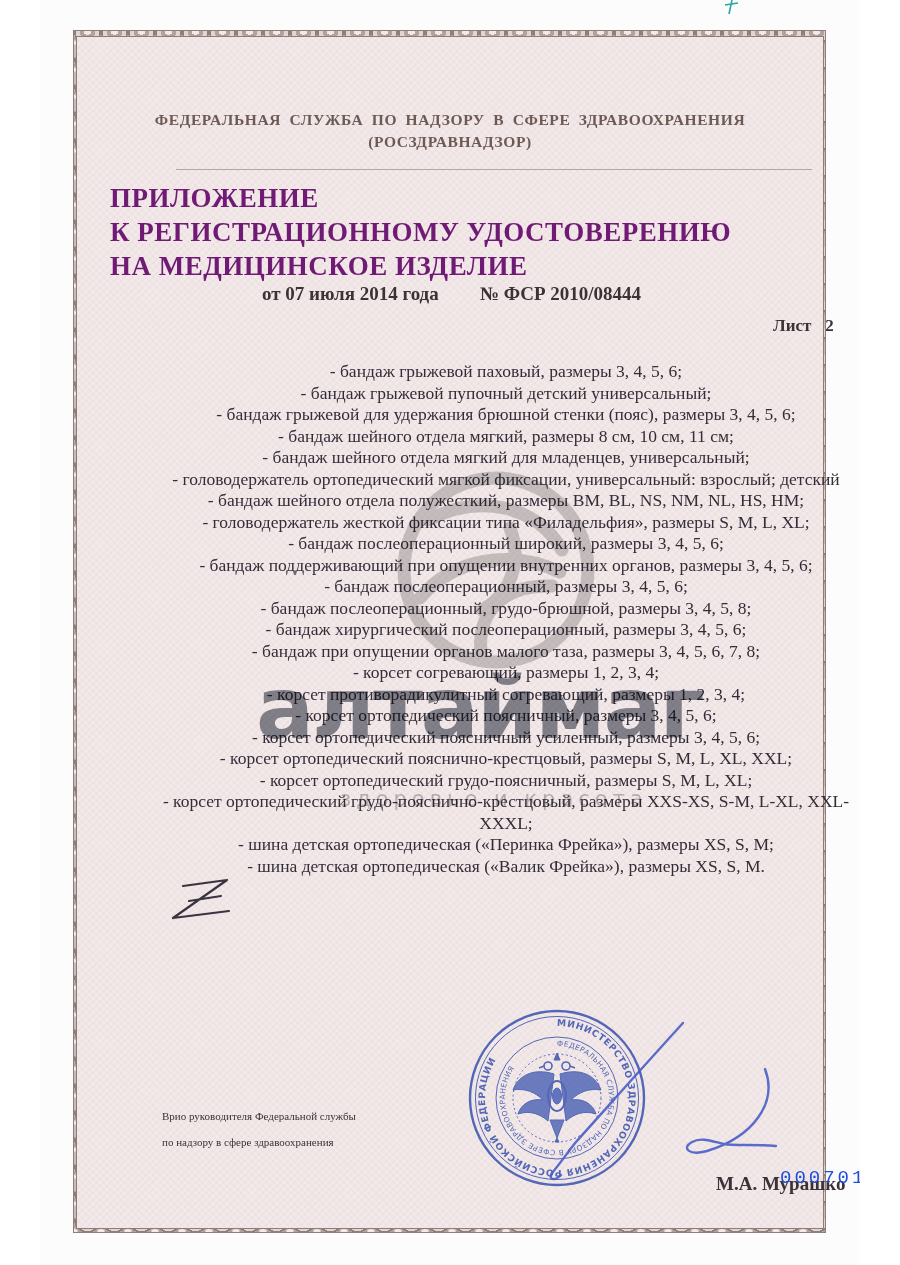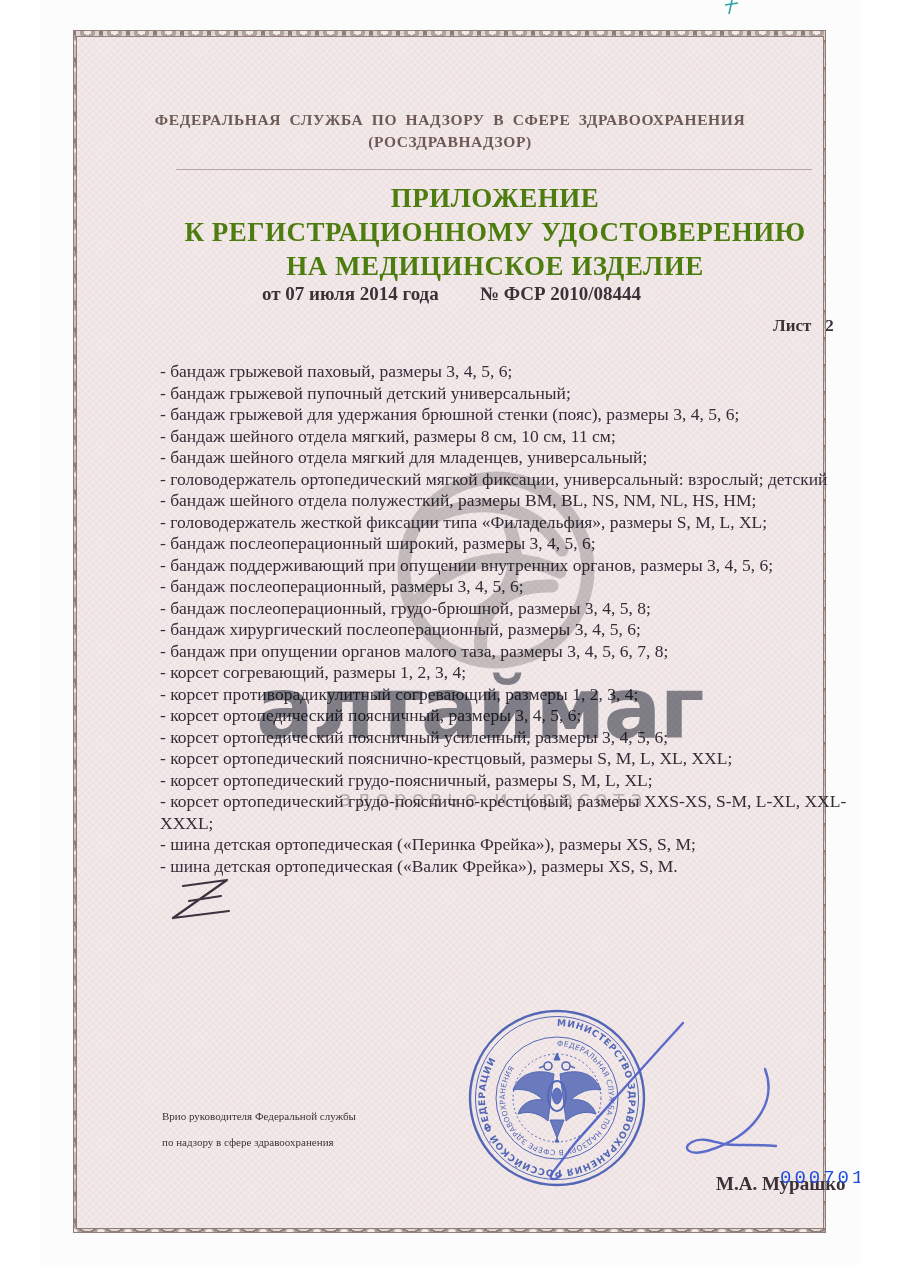--- a/index.html
+++ b/index.html
@@ -25,30 +25,30 @@
     background-image:
       repeating-linear-gradient(45deg, rgba(196,164,164,.06) 0 2px, rgba(0,0,0,0) 2px 5px),
       repeating-linear-gradient(-45deg, rgba(160,140,170,.05) 0 2px, rgba(0,0,0,0) 2px 5px);
   }
   
   .hdr{position:absolute;left:80px;right:80px;text-align:center;
        color:#6d5a55;font-size:15.5px;letter-spacing:.6px;word-spacing:4px;font-weight:bold;}
   .hdr1{top:111px;} .hdr2{top:133px;}
   .rule{position:absolute;left:136px;top:169px;width:636px;height:1px;background:#b5a4a2;}
   
-  .title{position:absolute;left:70px;width:770px;text-align:center;
-         color:#4d7c0f;font-weight:bold;font-size:27px;letter-spacing:.5px;}
+  .title{position:absolute;left:70px;width:770px;text-align:left;
+         color:#701a75;font-weight:bold;font-size:27px;letter-spacing:.5px;}
   .title1{top:183px;} .title2{top:217px;} .title3{top:251px;}
   .datum{position:absolute;top:283px;font-weight:bold;font-size:19px;color:#3b3237;}
   .datum.d1{left:222px;} .datum.d2{left:440px;}
   .sheetno{position:absolute;top:316px;left:733px;font-weight:bold;font-size:17px;color:#3b3237;}
   .sheetno .num{margin-left:14px;}
   
   .plist{position:absolute;left:120px;top:361px;width:692px;
-         font-size:17.5px;line-height:21.5px;color:#332d38;}
+         font-size:17.5px;line-height:21.5px;color:#332d38;text-align:center;}
   .plist .list-line{white-space:normal;}
   
   .wm{pointer-events:none;mix-blend-mode:multiply;}
   .wm-logo{position:absolute;left:350px;top:468px;opacity:.42;}
   .wm-brand{position:absolute;left:216px;top:662px;font-family:"DejaVu Sans",sans-serif;
             font-weight:bold;font-size:86px;line-height:92px;color:#0f172a;opacity:.5;letter-spacing:-2px;}
   .wm-tag{position:absolute;left:300px;top:787px;width:320px;text-align:left;
           font-family:"DejaVu Sans",sans-serif;font-size:21px;color:#8c8c8c;opacity:.55;letter-spacing:5px;}
   
   .zmark{position:absolute;left:123px;top:874px;}

